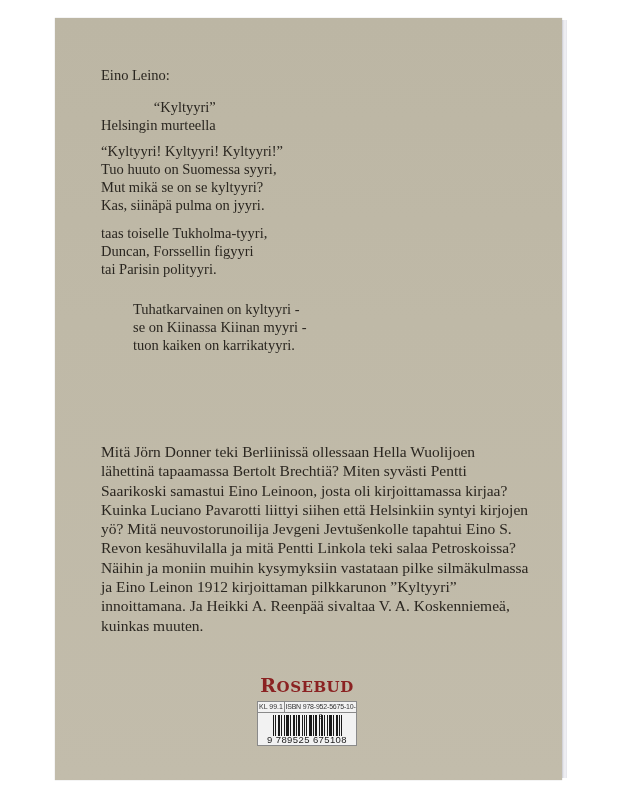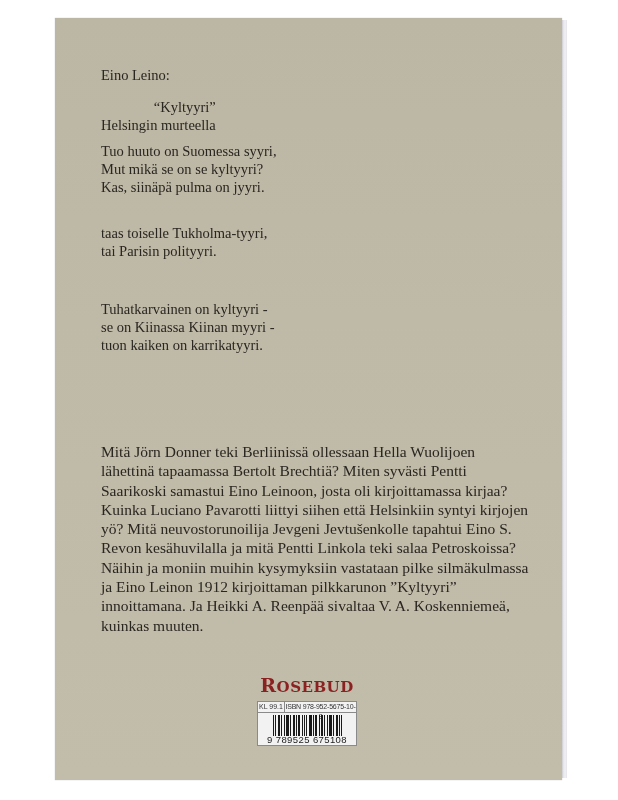--- a/index.html
+++ b/index.html
@@ -101,31 +101,33 @@
 
   <div class="content">
     <div class="poem-author">Eino Leino:</div>
 
     <div class="stanza" style="top:80px;text-align:right;">
       <div>“Kyltyyri”</div>
       <div>Helsingin murteella</div>
     </div>
 
     <div class="stanza" style="top:124px;">
+      <div>“Kyltyyri! Kyltyyri! Kyltyyri!”</div>
       <div>Tuo huuto on Suomessa syyri,</div>
       <div>Mut mikä se on se kyltyyri?</div>
       <div>Kas, siinäpä pulma on jyyri.</div>
     </div>
 
     <div class="stanza" style="top:206px;">
       <div>taas toiselle Tukholma-tyyri,</div>
+      <div>Duncan, Forssellin figyyri</div>
       <div>tai Parisin polityyri.</div>
     </div>
 
-    <div class="stanza" style="top:282px;">
+    <div class="stanza" style="top:282px;margin-left:32px;">
       <div>Tuhatkarvainen on kyltyyri -</div>
       <div>se on Kiinassa Kiinan myyri -</div>
       <div>tuon kaiken on karrikatyyri.</div>
     </div>
   </div>
 
   <div class="prose">
     <div>Mitä Jörn Donner teki Berliinissä ollessaan Hella Wuolijoen</div>
     <div>lähettinä tapaamassa Bertolt Brechtiä? Miten syvästi Pentti</div>
     <div>Saarikoski samastui Eino Leinoon, josta oli kirjoittamassa kirjaa?</div>

